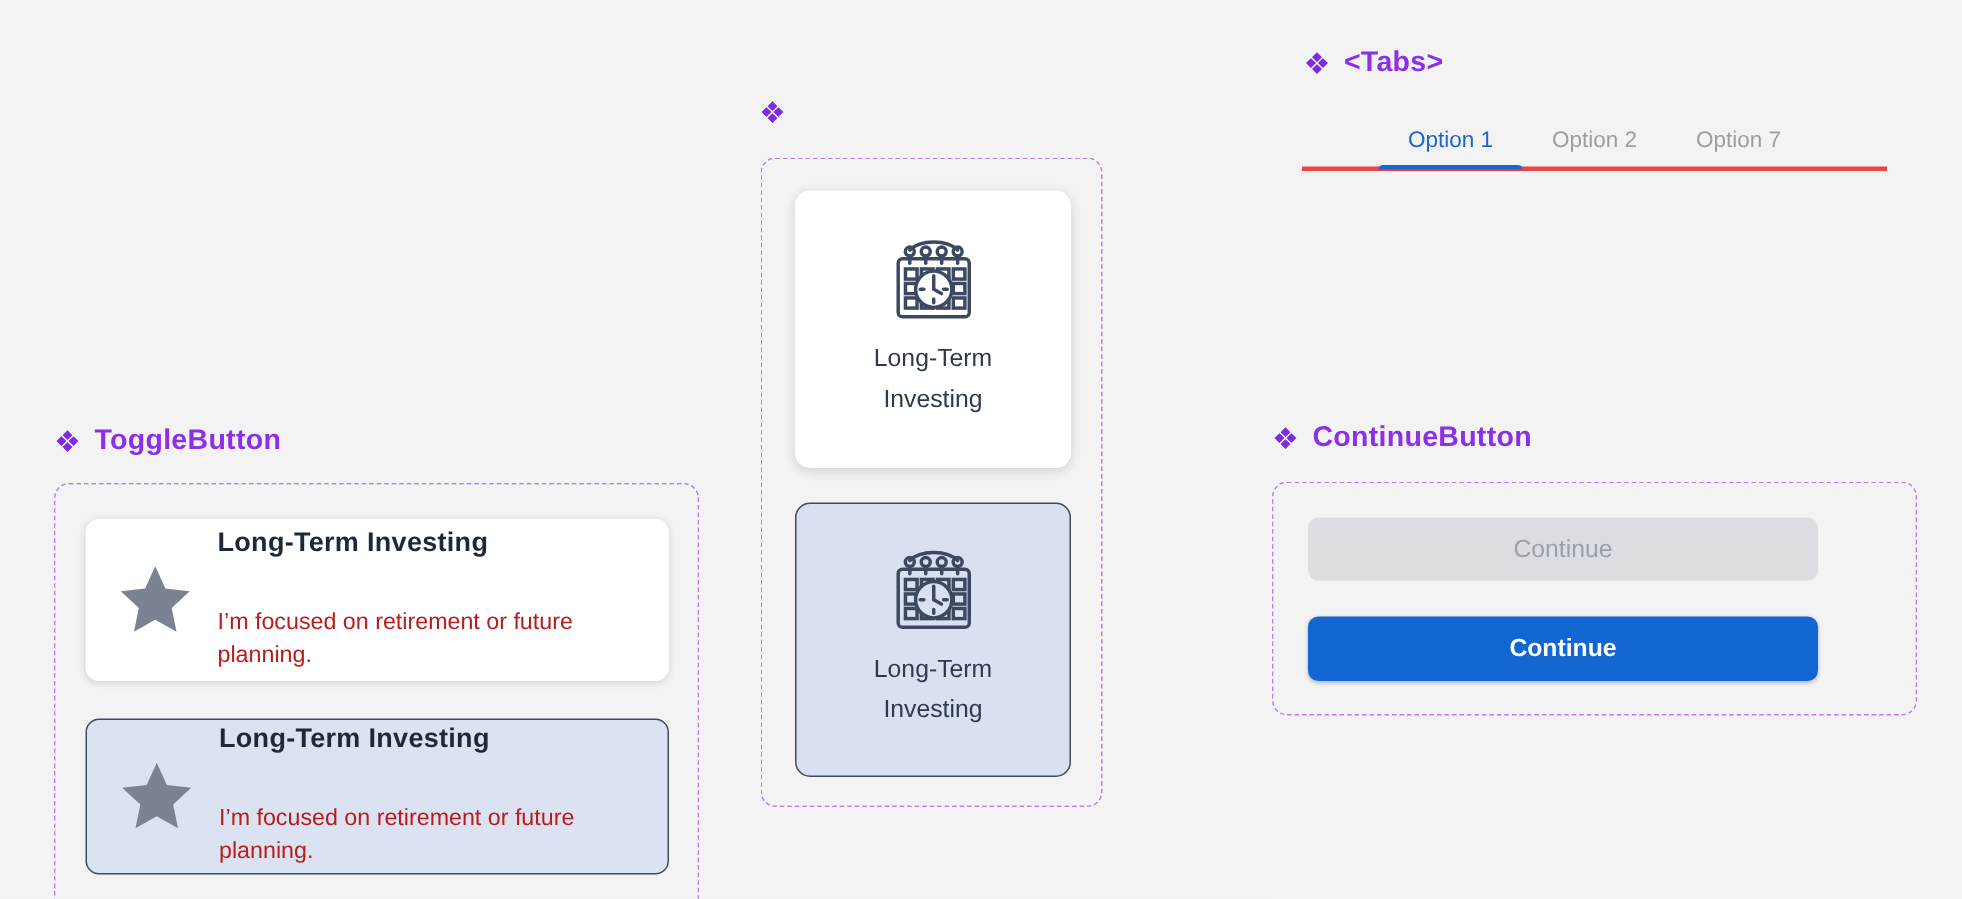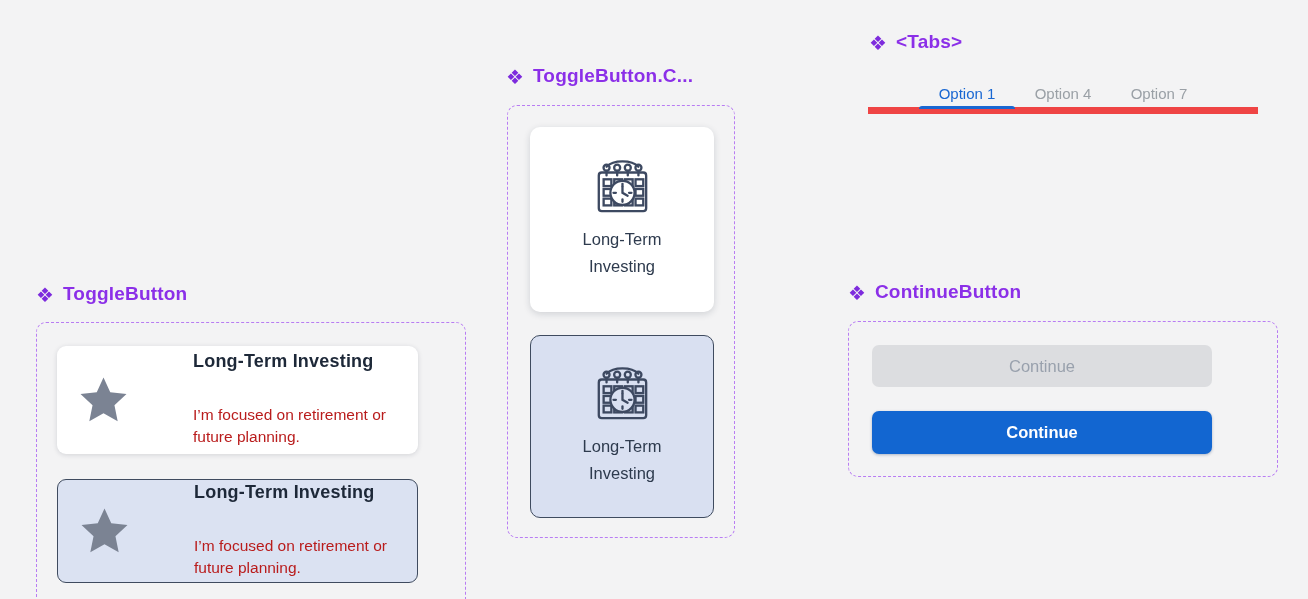--- a/index.html
+++ b/index.html
@@ -15,23 +15,23 @@
   .hdr-tabs{left:869px;top:31px;}
   .hdr-continue{left:848px;top:281px;}
 
   
   .dashed-box{position:absolute;border:1.5px dashed #b87cf3;border-radius:10px;box-sizing:border-box;}
   .box-mlc{left:36px;top:322px;width:430px;height:292px;}
   .box-toggle{left:507px;top:105px;width:228px;height:433px;}
   .box-continue{left:848px;top:321px;width:430px;height:156px;}
 
   
-  .media-card{position:absolute;left:20px;width:361px;background:#ffffff;border-radius:9px;
+  .media-card{position:absolute;left:20px;width:389px;background:#ffffff;border-radius:9px;
     box-shadow:0 1px 5px rgba(25,35,55,.15);display:flex;align-items:center;
-    padding:0 20px 1px 23px;box-sizing:border-box;cursor:pointer;gap:48px;}
+    padding:0 20px 1px 23px;box-sizing:border-box;cursor:pointer;}
   .media-card.selected{background:#dbe2f2;border:1.5px solid #3f4b5f;box-shadow:none;}
   .mlc-1{top:23px;height:108px;}
   .mlc-2{top:156px;height:104px;}
   .star-icon{flex:0 0 auto;display:flex;}
   .star-icon svg{width:47px;height:45px;}
   .media-card-text{margin-left:18px;}
   .media-card-title{font-size:18px;font-weight:700;color:#1d2838;margin-bottom:4px;letter-spacing:.2px;}
   .media-card-desc{font-size:15.5px;color:#b91c1c;line-height:1.42;max-width:286px;margin-top:32px;}
 
   
@@ -43,21 +43,21 @@
   .tgl-2{top:229px;height:183px;}
   .calendar-icon{display:block;margin-bottom:9px;}
   .calendar-icon svg{width:66px;height:58px;display:block;}
   .clock-bg{fill:#ffffff;}
   .toggle-card.selected .clock-bg{fill:#d9e0f1;}
   .toggle-label{font-size:16.5px;font-weight:500;color:#2e3b4e;line-height:27px;text-align:center;}
   .toggle-label span{display:block;}
 
   
   .tabs-bar{position:absolute;left:868px;top:79px;width:390px;height:35px;
-    border-bottom:7px solid #ef4444;display:flex;padding-left:51px;box-sizing:border-box;}
+    border-bottom:3px solid #ef4444;display:flex;padding-left:51px;box-sizing:border-box;}
   .tab{position:relative;width:96px;text-align:center;font-size:15px;font-weight:500;
     color:#9aa0a6;line-height:30px;cursor:pointer;}
   .tab.active{color:#1967d2;}
   .tab.active::after{content:"";position:absolute;left:0;right:0;bottom:-1.5px;height:3px;
     background:#1967d2;border-radius:3px 3px 0 0;}
 
   
   .cta-btn{position:absolute;left:23px;width:340px;border-radius:7px;display:flex;
     align-items:center;justify-content:center;font-size:16.5px;box-sizing:border-box;}
   .cta-disabled{top:23px;height:42px;background:#dcdde0;color:#99a1ad;font-weight:500;cursor:default;}
@@ -97,21 +97,20 @@
       <div class="media-card-text">
         <div class="media-card-title">Long-Term Investing</div>
         <div class="media-card-desc">I’m focused on retirement or future planning.</div>
       </div>
     </div>
 
   </div>
 
   <div class="comp-header hdr-toggle">
     <span class="comp-icon">❖</span>
-    <span class="comp-title">ToggleButton.C...</span>
   </div>
 
   <div class="dashed-box box-toggle">
 
     <div class="toggle-card tgl-1">
       <span class="calendar-icon">
         <svg viewBox="0 0 68 60" fill="none" stroke="#3d4961" stroke-width="2.4" stroke-linecap="round" aria-hidden="true">
           <path d="M18 8 C 25 0.5, 44 0.5, 51 8" fill="none"></path>
           <circle cx="18" cy="9" r="3.1"></circle>
             <circle cx="29" cy="9" r="3.1"></circle>
@@ -192,21 +191,21 @@
   <div class="comp-header hdr-tabs">
     <span class="comp-icon">❖</span>
     <span class="comp-title">&lt;Tabs&gt;</span>
   </div>
 
   <div class="tabs-bar">
     <div class="tab active">
       <span>Option 1</span>
     </div>
     <div class="tab">
-      <span>Option 4</span>
+      <span>Option 2</span>
     </div>
     <div class="tab">
       <span>Option 7</span>
     </div>
   </div>
 
   <div class="comp-header hdr-continue">
     <span class="comp-icon">❖</span>
     <span class="comp-title">ContinueButton</span>
   </div>

